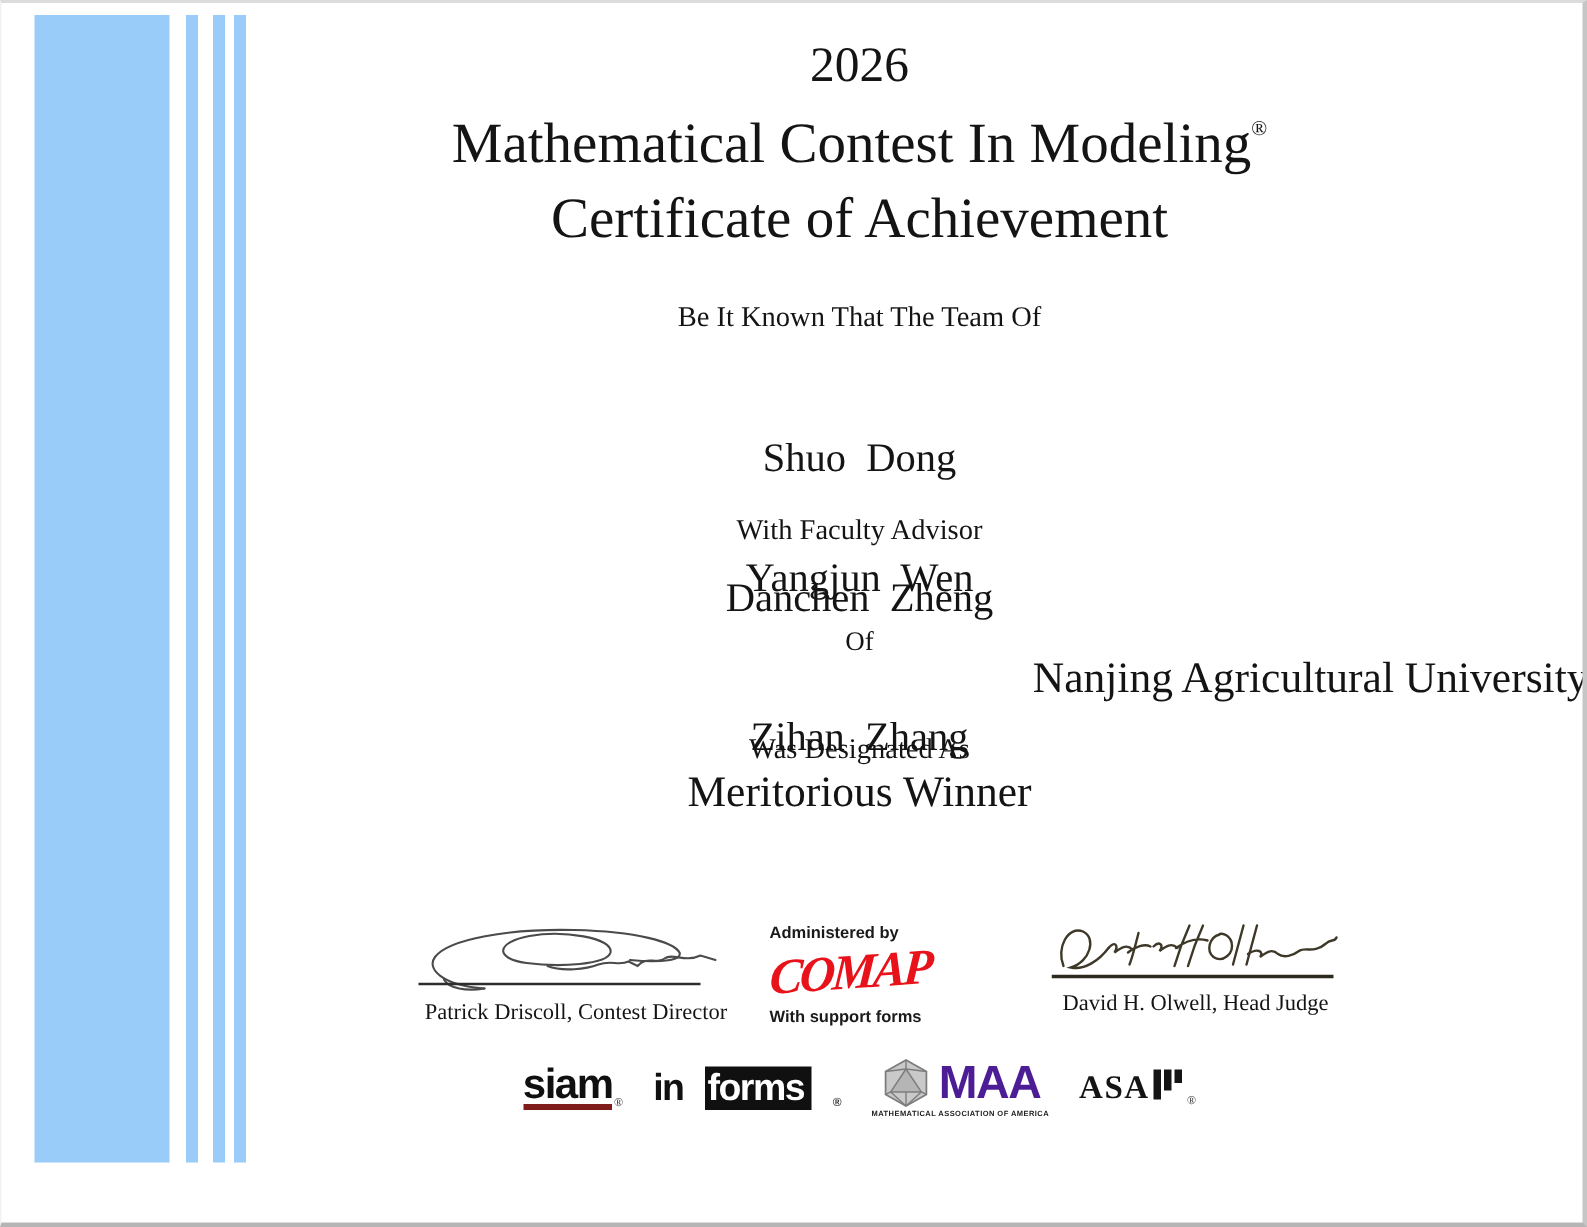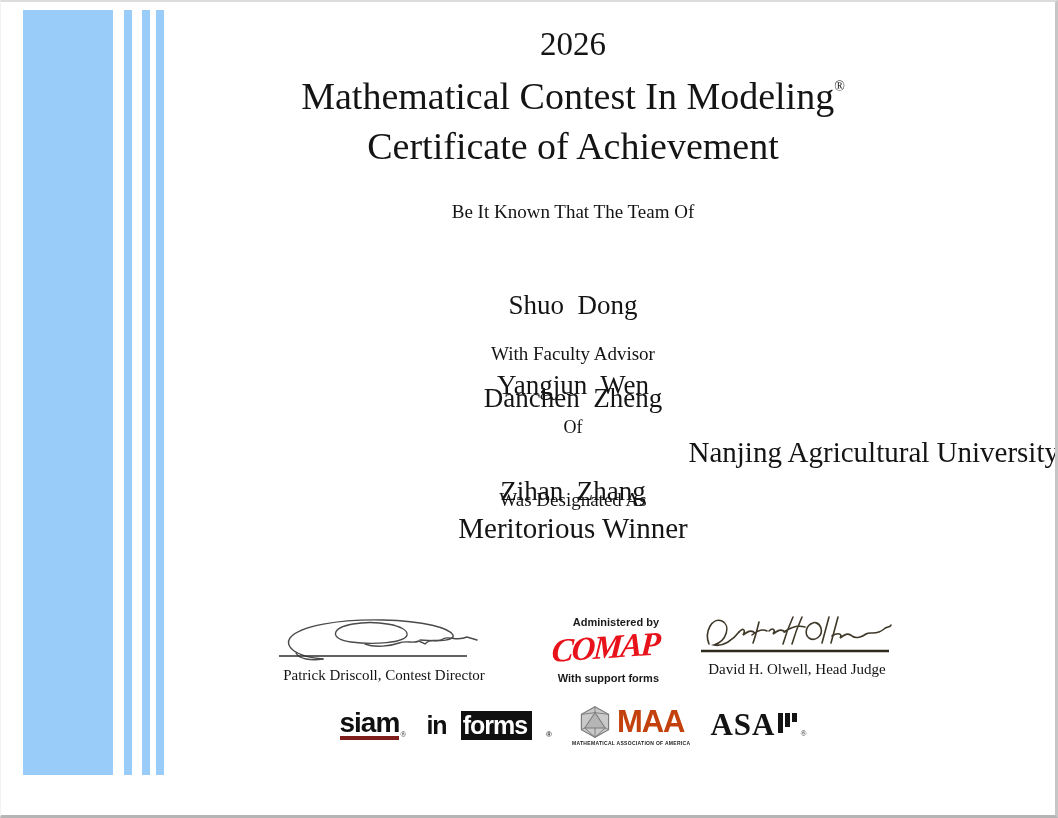--- a/index.html
+++ b/index.html
@@ -39,21 +39,21 @@
   .designation-intro{top:487px;}
   .designation{top:510px;font-size:29px;}
 
   
   .sig{position:absolute;text-align:center;}
   .sig-left{left:276px;top:610px;width:214px;}
   .sig-right{left:700px;top:608px;width:192px;}
   .sig-caption{font-size:15px;margin-top:3px;white-space:nowrap;}
   .sig svg{display:block;}
 
-  .sig-center{left:524px;top:614px;width:134px;text-align:right;}
+  .sig-center{left:512px;top:614px;width:134px;text-align:left;}
   .admin-label{font-family:"Liberation Sans",sans-serif;font-weight:bold;font-size:11px;color:#1a1a1a;}
   .comap{
     font-family:"Liberation Serif",serif;font-style:italic;font-weight:bold;
     font-size:33px;color:#e8121a;letter-spacing:-2px;
     transform:rotate(-4deg) skewX(-8deg);
     margin:2px 0 6px 0;line-height:36px;
   }
   .support-label{font-family:"Liberation Sans",sans-serif;font-weight:bold;font-size:11px;color:#1a1a1a;margin-top:4px;}
 
   
@@ -61,24 +61,24 @@
          display:flex;justify-content:center;align-items:center;gap:20px;}
   .siam{font-family:"Liberation Sans",sans-serif;font-weight:bold;font-size:28px;
         letter-spacing:-1px;border-bottom:4px solid #7f1d1d;line-height:26px;color:#101010;}
   .siam-wrap{display:flex;align-items:flex-end;gap:1px;}
   .tiny-reg{font-size:8px;color:#333;align-self:flex-end;line-height:10px;}
   .informs{display:flex;align-items:center;font-family:"Liberation Sans",sans-serif;font-weight:bold;font-size:25px;gap:14px;}
   .informs .in{color:#101010;letter-spacing:-1px;}
   .informs .forms-box{background:#101010;color:#ffffff;padding:2px 5px 3px 2px;letter-spacing:-1px;line-height:24px;}
   .maa{display:flex;flex-direction:column;align-items:center;}
   .maa-top{display:flex;align-items:center;gap:5px;}
-  .maa-text{font-family:"Liberation Sans",sans-serif;font-weight:bold;font-size:31px;letter-spacing:-1px;color:#c2410c;line-height:30px;}
+  .maa-text{font-family:"Liberation Sans",sans-serif;font-weight:bold;font-size:31px;letter-spacing:-1px;color:#4c1d95;line-height:30px;}
   .maa-sub{font-family:"Liberation Sans",sans-serif;font-weight:bold;font-size:5px;letter-spacing:0.3px;color:#222;margin-top:1px;}
   .asa{display:flex;align-items:flex-start;gap:3px;}
-  .asa-text{font-family:"Liberation Serif",serif;font-weight:600;font-size:31px;letter-spacing:1px;color:#141414;line-height:28px;}
+  .asa-text{font-family:"Liberation Serif",serif;font-weight:600;font-size:22px;letter-spacing:1px;color:#141414;line-height:28px;}
   .asa-bars{display:flex;align-items:flex-start;gap:2px;margin-top:2px;}
   .asa-bars i{display:block;background:#141414;width:5px;}
   .asa-bars i.b1{height:20px;}
   .asa-bars i.b2{height:14px;}
   .asa-bars i.b3{height:9px;}
 </style>
 </head>
 <body>
 
 <div class="page">

